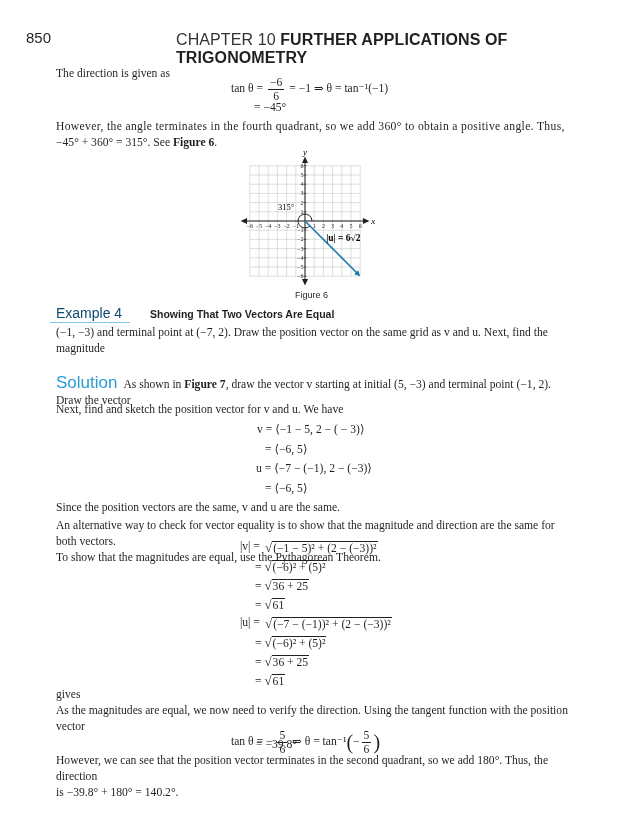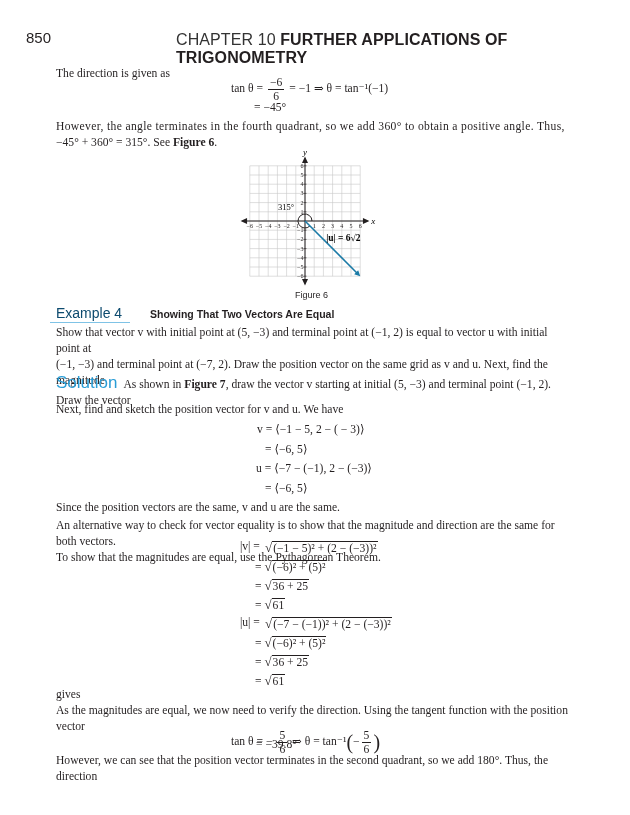--- a/index.html
+++ b/index.html
@@ -137,21 +137,20 @@
   <text id="anglelab" font-family="Liberation Serif, serif" font-size="8.5" x="48" y="65">315°</text>
   <text id="veclab" font-family="Liberation Serif, serif" font-weight="bold" font-size="9.5" x="96.16" y="96.24">|u| = 6√2</text>
 </svg>
 <div class="abs fig-caption">Figure 6</div>
 
 <div class="abs example-head example-label">Example 4</div>
 <div class="abs example-underline"></div>
 <div class="abs example-title">Showing That Two Vectors Are Equal</div>
 
 <div class="abs para serif" style="top:325px;">
-  <div>Show that vector v with initial point at (5, −3) and terminal point at (−1, 2) is equal to vector u with initial point at</div>
   <div>(−1, −3) and terminal point at (−7, 2). Draw the position vector on the same grid as v and u. Next, find the magnitude</div>
 </div>
 
 <div class="abs para serif" style="top:375px;">
   <div>
     <span class="sol">Solution</span><span>As shown in </span><b>Figure 7</b><span>, draw the vector v starting at initial (5, −3) and terminal point (−1, 2). Draw the vector</span>
   </div>
 </div>
 
 <div class="abs para serif" style="top:402px;">Next, find and sketch the position vector for v and u. We have</div>
@@ -193,13 +192,14 @@
   </span>
   <span>⇒ θ = tan⁻¹</span><span style="font-size:20px; vertical-align:middle;">(</span>−<span class="frac">
     <span class="num">5</span>
     <span class="den">6</span>
   </span><span style="font-size:20px; vertical-align:middle;">)</span>
 </div>
 <div class="abs eq serif" style="left:256px; top:738px;">= −39.8°</div>
 
 <div class="abs para serif" style="top:753px;">
   <div>However, we can see that the position vector terminates in the second quadrant, so we add 180°. Thus, the direction</div>
+  <div>is −39.8° + 180° = 140.2°.</div>
 </div>
 
 </body></html>

